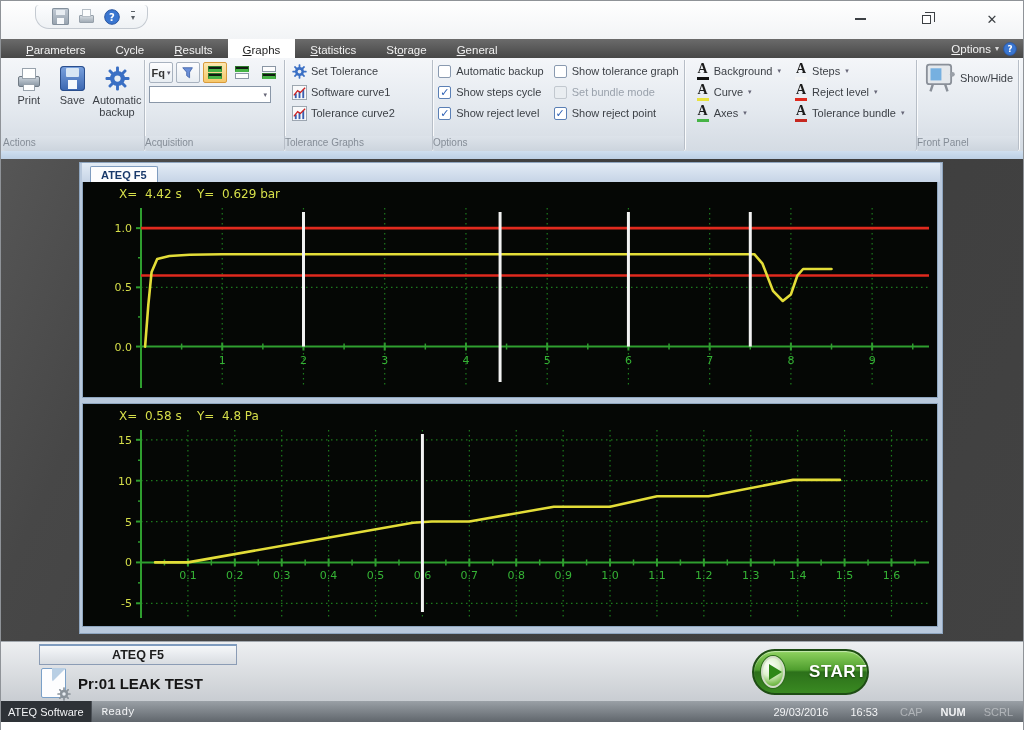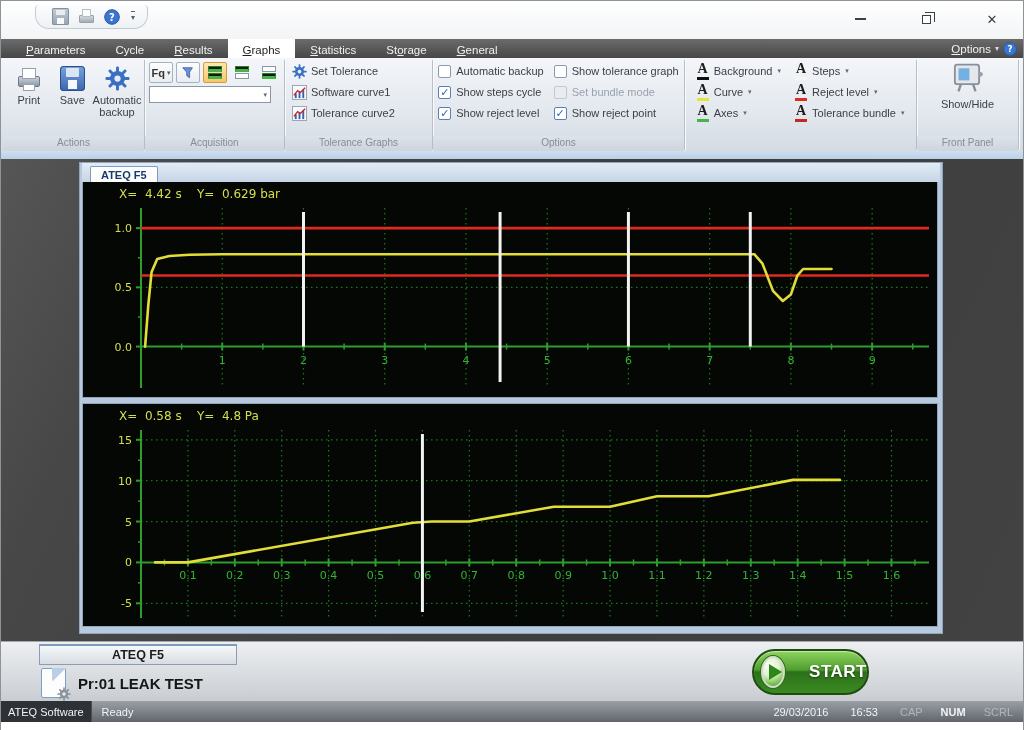--- a/index.html
+++ b/index.html
@@ -26,21 +26,21 @@
   .tabbar { height:19px; background:linear-gradient(#6b6b6b,#474747); display:flex; align-items:stretch; padding-left:10px; position:relative; }
   .tab { color:#f2f2f2; font-size:11.5px; padding:2px 15px 0 15px; display:flex; align-items:center; }
   .tab.active { background:#fff; color:#1d1d1d; }
   .tabbar-right { position:absolute; right:6px; top:0; height:19px; display:flex; align-items:center; gap:4px; color:#f2f2f2; font-size:11.5px; }
   .opt-caret { font-size:8px; color:#d8d8d8; }
 
   
   .ribbon { height:93px; background:linear-gradient(#f4f6f9 0%,#e4e9ef 55%,#d4dbe3 100%); display:flex; padding:2px 2px 0 2px; }
   .rgroup { display:flex; flex-direction:column; border-right:1px solid #b7bec7; box-shadow:1px 0 0 #fafbfc; border-radius:0 0 3px 3px; }
   .rgroup-body { flex:1; display:flex; padding:3px 4px; }
-  .rgroup-label { height:15px; text-align:center; font-size:10px; color:#858d97; background:linear-gradient(#dde3ea,#ccd4dd); border-radius:0 0 3px 3px; line-height:14px; }
+  .rgroup-label { height:15px; font-size:10px; color:#858d97; background:linear-gradient(#dde3ea,#ccd4dd); border-radius:0 0 3px 3px; line-height:14px; }
 
   
   .big-btn { width:46px; display:flex; flex-direction:column; align-items:center; padding-top:3px; gap:3px; }
   .big-btn .lbl { font-size:11px; color:#3b3f45; text-align:center; line-height:1.1; }
   .ic-floppy { width:25px; height:25px; background:linear-gradient(#7ba2de,#3a66b0); border-radius:4px; position:relative; box-shadow:inset 0 0 0 1px #2a4e8c; }
   .ic-floppy:before { content:""; position:absolute; left:6px; right:6px; top:2px; height:9px; background:#d8e6f4; border-radius:1px; }
   .ic-floppy:after { content:""; position:absolute; left:8px; right:8px; bottom:2px; height:9px; background:#f6f9fc; }
   .ic-printer { width:26px; height:25px; position:relative; }
   .ic-printer:before { content:""; position:absolute; left:2px; right:2px; top:10px; height:9px; background:linear-gradient(#ccd4dc,#8a97a4); border:1px solid #707a84; border-radius:2px; }
   .ic-printer:after { content:""; position:absolute; left:6px; right:6px; top:2px; height:9px; background:#fff; border:1px solid #98a2ac; }
@@ -114,21 +114,21 @@
   .stopbtn { left:877px; background:linear-gradient(#c85b62 0%,#8a262c 45%,#5c1317 50%,#701a1f 100%); border:2px solid #3f0d10; box-shadow:inset 0 1px 1px rgba(255,255,255,.35); }
   .pcirc { width:32px; height:32px; border-radius:50%; display:flex; align-items:center; justify-content:center; }
   .pcirc-start { background:radial-gradient(circle at 35% 30%, #ffffff, #dff2cf 40%, #7cc052 75%, #4e9430); border:2px solid #d2dcc8; box-shadow:0 0 0 1px #2e6b1e; }
   .pcirc-start i { display:block; width:0; height:0; border-left:13px solid #2e8818; border-top:8px solid transparent; border-bottom:8px solid transparent; margin-left:4px; }
   .pcirc-stop { background:radial-gradient(circle at 35% 30%, #f8d8d4, #eaa59e 40%, #d05248 75%, #b03028); border:2px solid #dcd4d2; box-shadow:0 0 0 1px #6b1512; }
   .pcirc-stop i { display:block; width:13px; height:13px; background:#d8281e; border-radius:2px; box-shadow:inset 0 1px 1px rgba(255,255,255,.4); }
 
   
   .statusbar { height:21px; background:linear-gradient(#9aa0a6,#60666c); display:flex; align-items:center; font-size:11px; color:#f2f3f5; }
   .sb-app { height:21px; background:#2e3237; display:flex; align-items:center; padding:0 7px; border-right:1px solid #4a4f55; white-space:nowrap; }
-  .sb-status { margin-left:10px; flex:1; }
+  .sb-status { margin-left:10px; flex:1;font-family:Liberation Mono, monospace; }
   .sb-right { display:flex; align-items:center; gap:22px; margin-right:10px; }
   .sb-key { opacity:0.45; }
   .sb-key.active { opacity:1; font-weight:bold; }
   .bottom-white { height:9px; background:#fff; }
   u { text-underline-offset:1px; }
 </style>
 </head>
 <body>
 
 <svg width="0" height="0" style="position:absolute" aria-hidden="true">
@@ -366,21 +366,21 @@
               <span class="col-A" style="border-bottom-color: rgb(198, 40, 32);">A</span>
               <span class="col-lbl">Tolerance bundle</span>
               <span class="col-dd">▾</span>
             </div>
           </div>
         </div>
     </div>
 
     <div class="rgroup" style="width:102px">
       <div class="rgroup-body fp">
-        <div style="display:flex;flex-direction:column;align-items:center;gap:4px">
+        <div style="display:flex;flex-direction:row;align-items:center;gap:4px">
           <svg width="34" height="32">
               <use href="#panelicon"></use>
             </svg>
           <span class="lbl">Show/Hide</span>
         </div>
       </div>
       <div class="rgroup-label">Front Panel</div>
     </div>
 
   </div>

